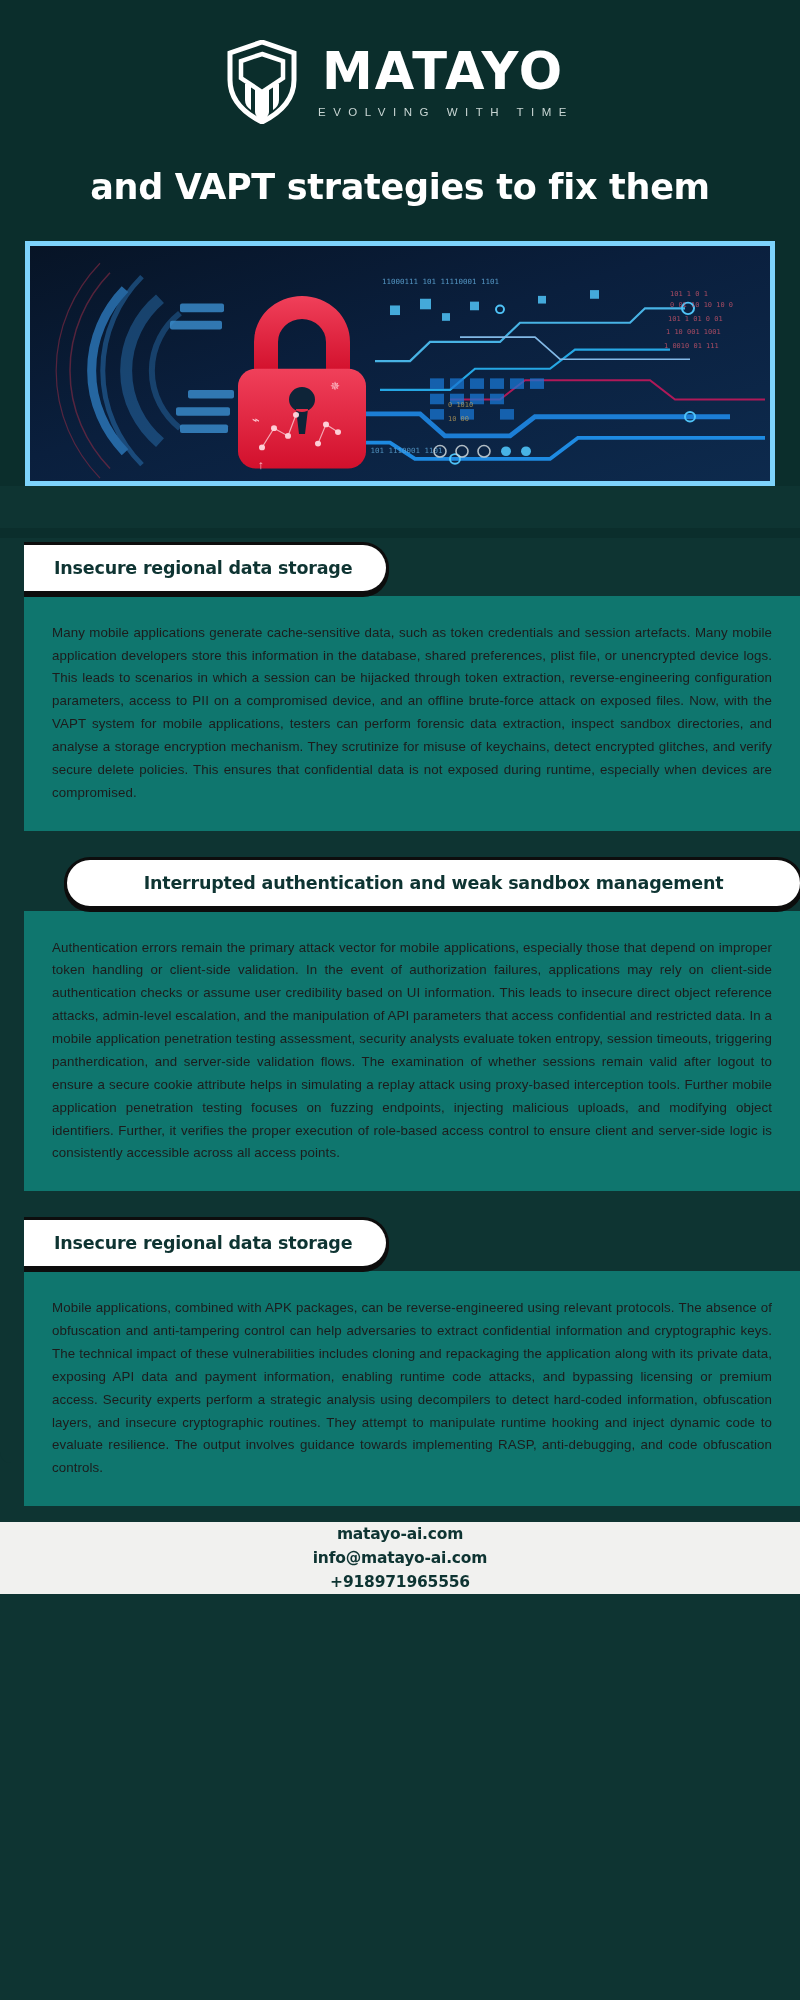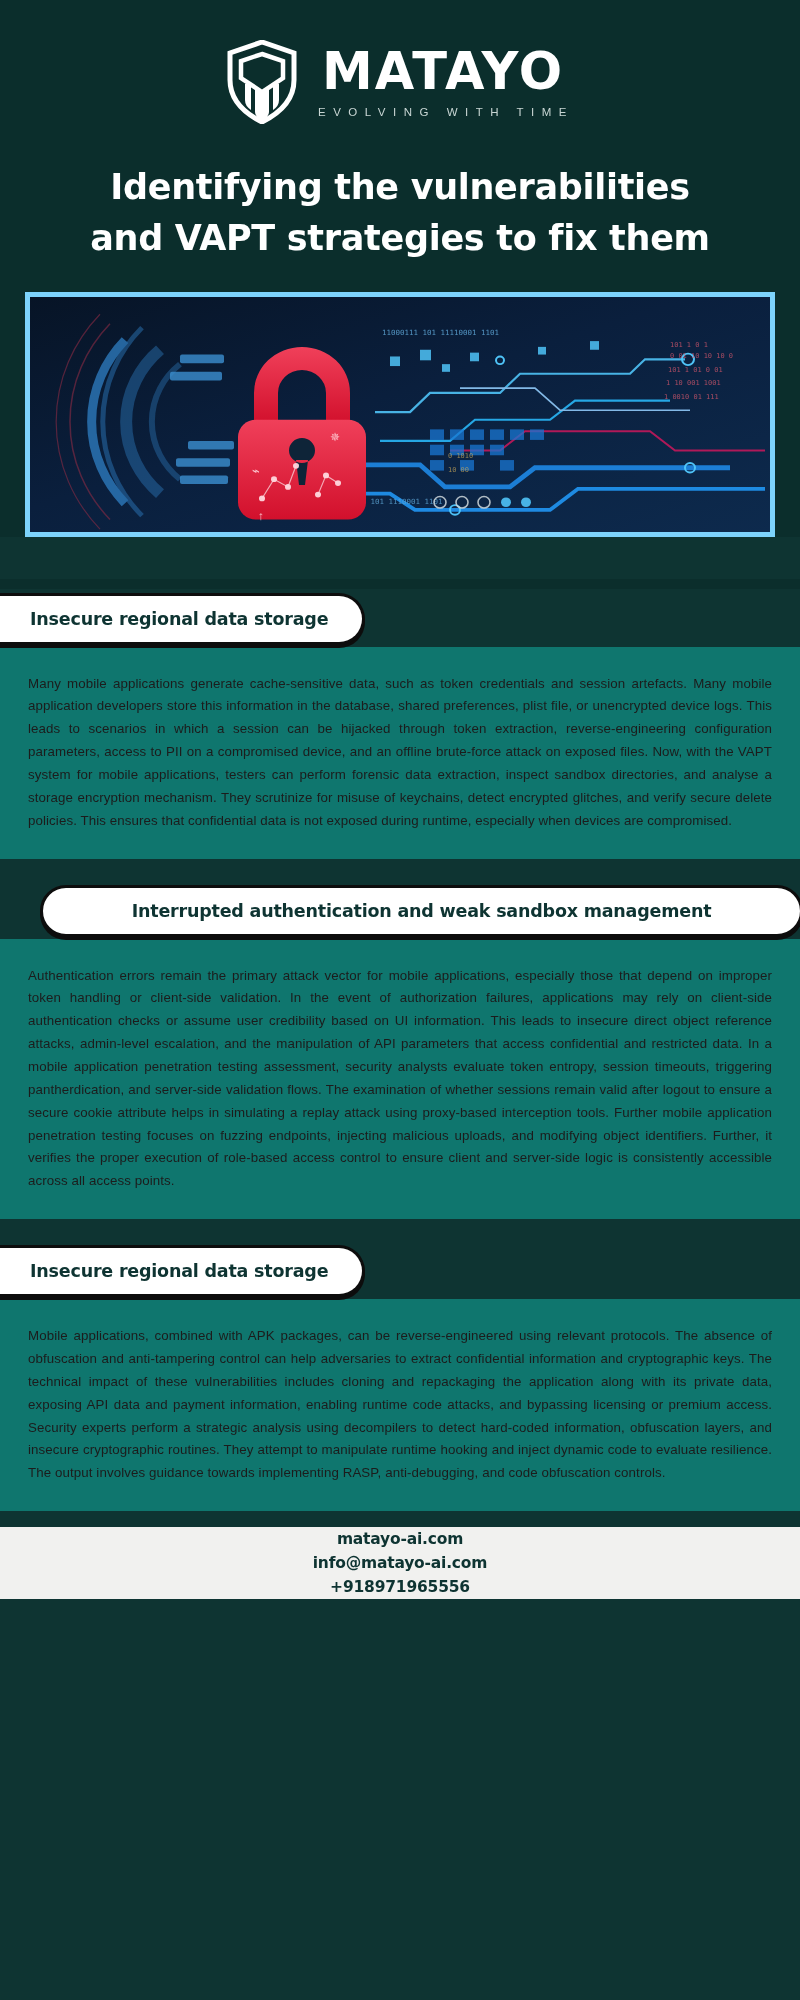--- a/index.html
+++ b/index.html
@@ -77,21 +77,21 @@
     border: 5px solid #7dd3fc;
     height: 245px;
     overflow: hidden;
     background: #0a1b33;
   }
   .hero-svg { display: block; width: 100%; height: 100%; }
 
   .hero-spacer { height: 42px; background: #0e3432; }
 
   
-  .section { position: relative; }
+  .section { position: relative; margin-left: 24px; }
 
   .pill-band {
     position: relative;
     background: #0e3432;
     height: 58px;
   }
 
   .pill {
     position: absolute;
     left: 0;
@@ -182,21 +182,20 @@
           <path d="M47 44 L47 70 Q53 66 53 60 L53 44 Z" fill="#ffffff"></path>
         </svg>
       </span>
       <span class="logo-words">
         <span class="logo-name">MATAYO</span>
         <span class="logo-tagline">EVOLVING WITH TIME</span>
       </span>
     </div>
 
     <div class="title-block">
-      <div class="title-line">Identifying the vulnerabilities</div>
       <div class="title-line">and VAPT strategies to fix them</div>
     </div>
 
     <div class="hero-wrap">
       <svg class="hero-svg" viewBox="0 0 740 245" preserveAspectRatio="none">
         <defs>
           <linearGradient id="bgg" x1="0" y1="0" x2="1" y2="1">
             <stop offset="0%" stop-color="#071426"></stop>
             <stop offset="45%" stop-color="#0a1f3d"></stop>
             <stop offset="100%" stop-color="#0d2a4d"></stop>

